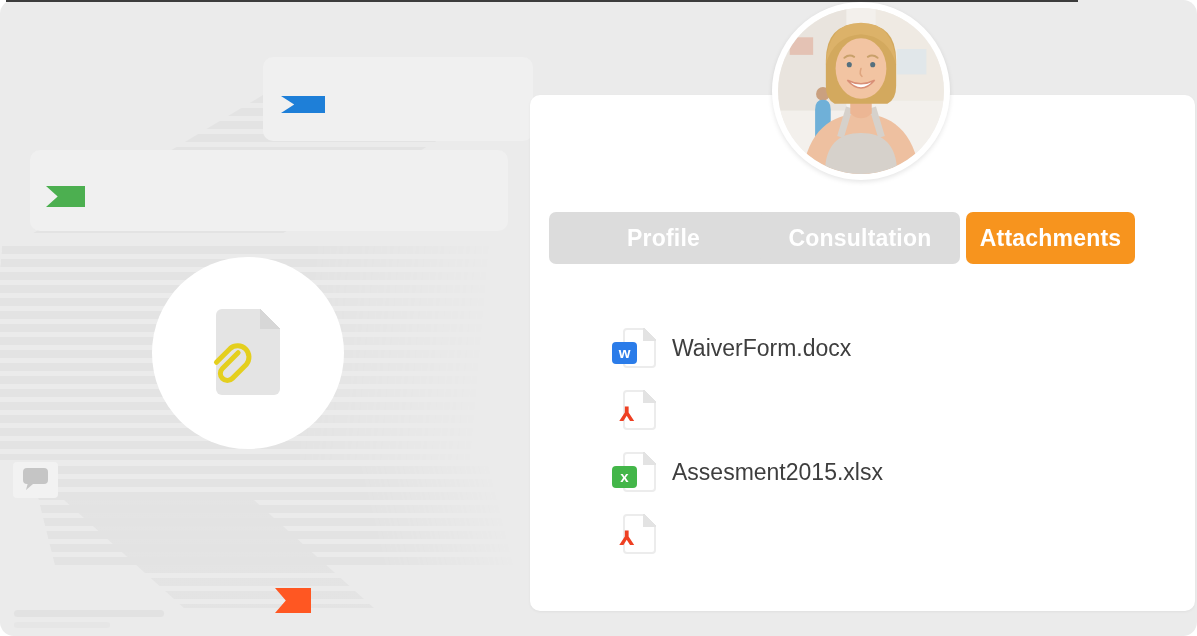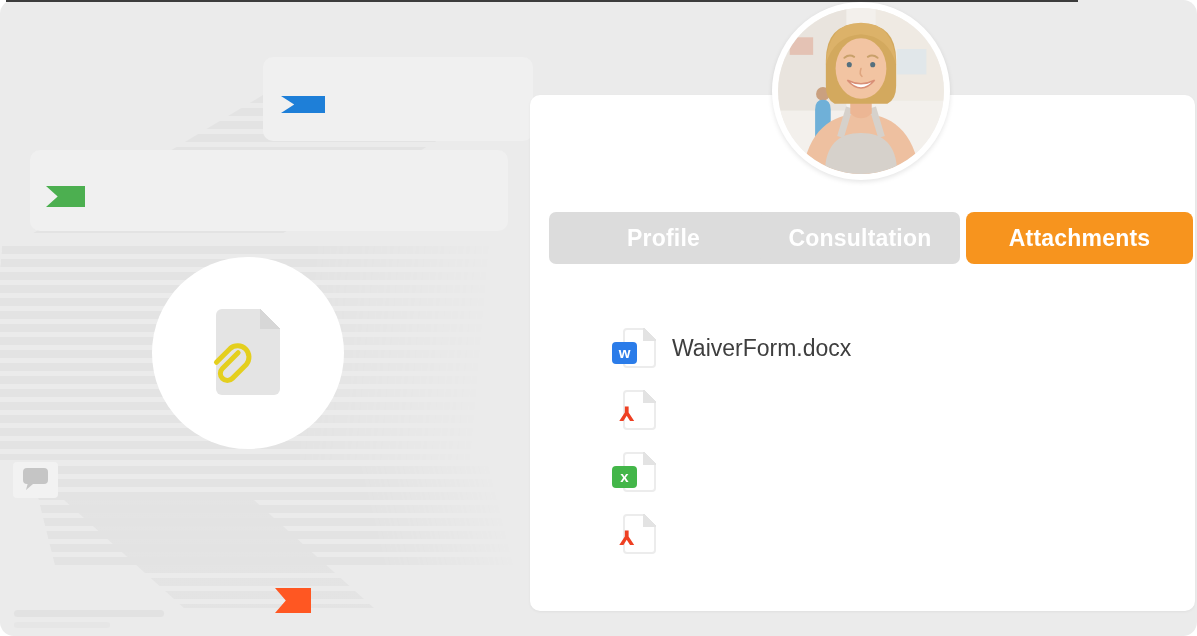--- a/index.html
+++ b/index.html
@@ -44,21 +44,21 @@
   .card{position:absolute;left:530px;top:95px;width:665px;height:516px;background:#ffffff;border-radius:10px;
         box-shadow:0 1px 3px rgba(0,0,0,.05);}
   .avatar{position:absolute;left:772px;top:2px;width:166px;height:166px;border:6px solid #ffffff;
           border-radius:50%;overflow:hidden;background:#f3f0ec;box-shadow:0 2px 5px rgba(0,0,0,.10);}
   .tab{position:absolute;top:212px;height:52px;border-radius:7px;display:flex;align-items:center;justify-content:center;
        color:#ffffff;font-size:23px;font-weight:700;letter-spacing:.2px;cursor:pointer;}
   .tab-inactive{background:#dcdcdc;}
   .tab-active{background:#F7941E;}
   .tab-profile{left:549px;width:229px;}
   .tab-consultation{left:760px;width:200px;}
-  .tab-attachments{left:966px;width:227px;border-radius:8px;}
+  .tab-attachments{left:966px;width:169px;}
 
   .file-list{position:absolute;left:612px;top:328px;}
   .file-row{display:flex;align-items:center;height:40px;margin-bottom:22px;cursor:pointer;}
   .file-icon{position:relative;width:44px;height:40px;flex:none;}
   .doc{position:absolute;left:11px;top:0;width:29px;height:36px;background:#fff;border:2px solid #ececec;border-radius:4px;}
   .fold{position:absolute;top:-2px;right:-2px;width:13px;height:13px;
         background:linear-gradient(225deg,#ffffff 0 46%,#e3e3e3 46%);}
   .badge{position:absolute;left:0;top:14px;width:25px;height:22px;border-radius:4px;color:#fff;
          font-weight:700;font-size:15px;line-height:22px;text-align:center;}
   .badge-docx{background:#2B7CE9;}
@@ -131,20 +131,21 @@
       </span>
     </div>
 
     <div class="file-row">
       <span class="file-icon">
         <span class="doc">
             <span class="fold"></span>
           </span>
         <span class="badge badge-xlsx">x</span>
       </span>
+      <span class="file-name">Assesment2015.xlsx</span>
     </div>
 
     <div class="file-row">
       <span class="file-icon">
         <span class="doc">
             <span class="fold"></span>
           </span>
         <span class="badge badge-pdf">⅄</span>
       </span>
     </div>

